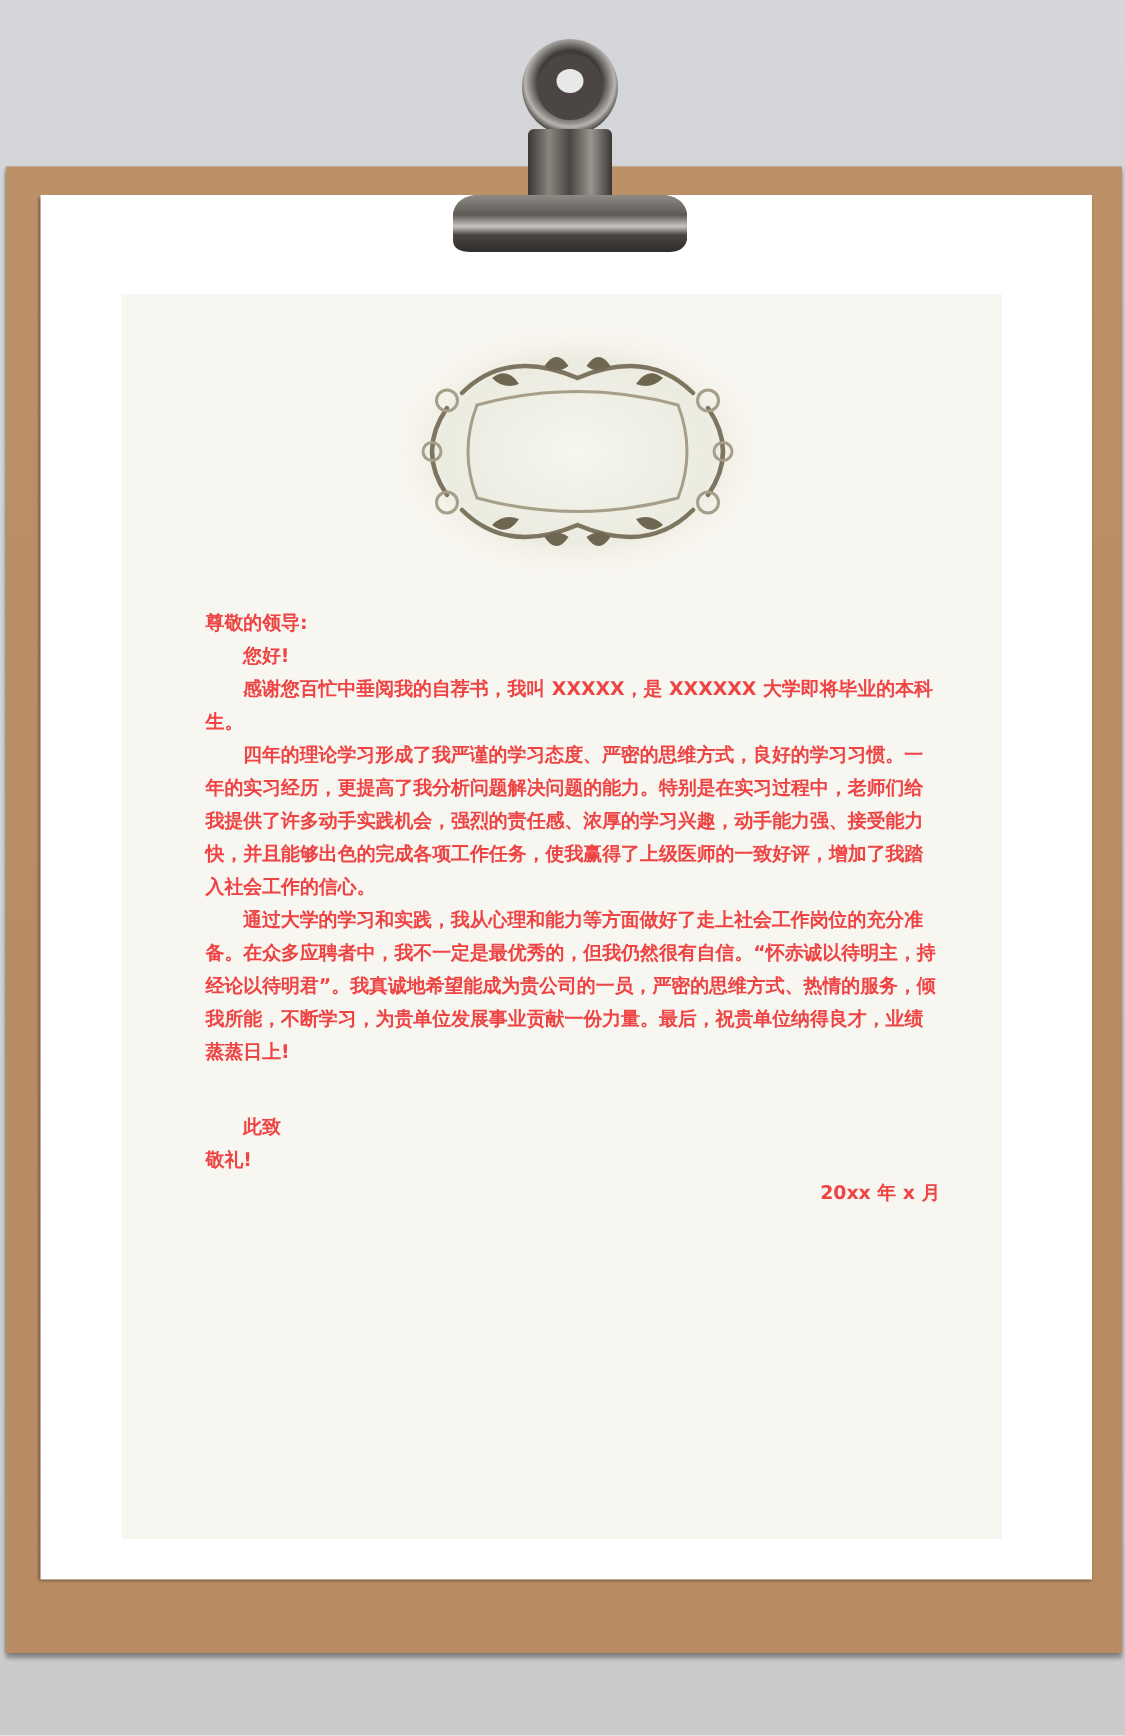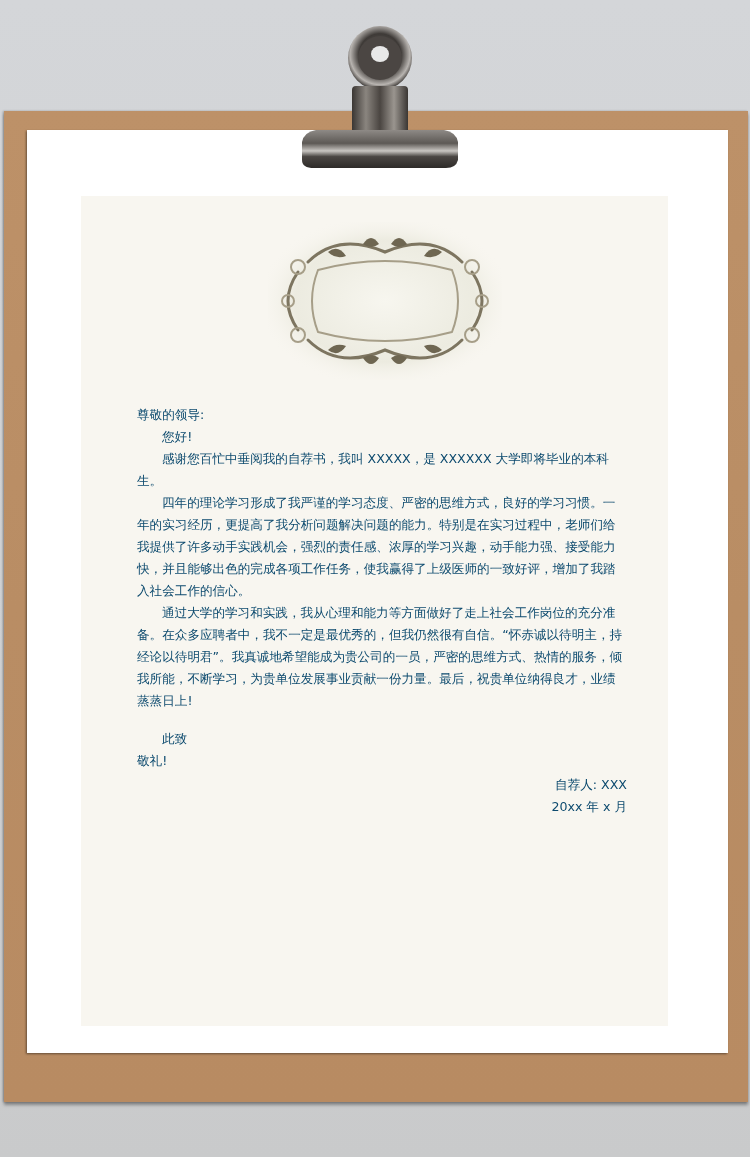--- a/index.html
+++ b/index.html
@@ -26,27 +26,27 @@
     .title-frame {
       position:absolute; left:268px; top:222px; width:234px; height:158px;
     }
     .title-text {
       position:absolute; left:0; top:54px; width:100%; text-align:center;
       font-family: "DejaVu Serif", "Liberation Serif", serif;
       font-weight:bold; font-size:36px; color:#1f3320; letter-spacing:1px;
     }
     .letter {
       position:absolute; left:137px; top:404px; width:490px;
-      font-size:12.6px; color:#0c4a6e; line-height:22px;
+      font-size:12.6px; color:#ef4444; line-height:22px;font-weight:bold;
     }
     .p { margin:0; }
     .indent { text-indent:25px; }
     .gap { }
     .right { text-align:right; }
-    .closing-gap { margin-top:16px; }
+    .closing-gap { margin-top:28px; }
   </style>
 </head>
 <body>
 
 <div class="board"></div>
 <div class="paper"></div>
 <div class="sheet"></div>
 
 <svg class="clip" viewBox="0 0 168 148">
   <defs>
@@ -117,15 +117,14 @@
 </div>
 
 <div class="letter">
   <p class="p">尊敬的领导:</p>
   <p class="p indent gap">您好!</p>
   <p class="p indent gap">感谢您百忙中垂阅我的自荐书，我叫 XXXXX，是 XXXXXX 大学即将毕业的本科生。</p>
   <p class="p indent gap">四年的理论学习形成了我严谨的学习态度、严密的思维方式，良好的学习习惯。一年的实习经历，更提高了我分析问题解决问题的能力。特别是在实习过程中，老师们给我提供了许多动手实践机会，强烈的责任感、浓厚的学习兴趣，动手能力强、接受能力快，并且能够出色的完成各项工作任务，使我赢得了上级医师的一致好评，增加了我踏入社会工作的信心。</p>
   <p class="p indent gap">通过大学的学习和实践，我从心理和能力等方面做好了走上社会工作岗位的充分准备。在众多应聘者中，我不一定是最优秀的，但我仍然很有自信。“怀赤诚以待明主，持经论以待明君”。我真诚地希望能成为贵公司的一员，严密的思维方式、热情的服务，倾我所能，不断学习，为贵单位发展事业贡献一份力量。最后，祝贵单位纳得良才，业绩蒸蒸日上!</p>
   <p class="p indent closing-gap">此致</p>
   <p class="p">敬礼!</p>
-  <p class="p right" style="margin-top:2px;">自荐人: XXX</p>
   <p class="p right">20xx 年 x 月</p>
 </div>
 
 </body></html>

